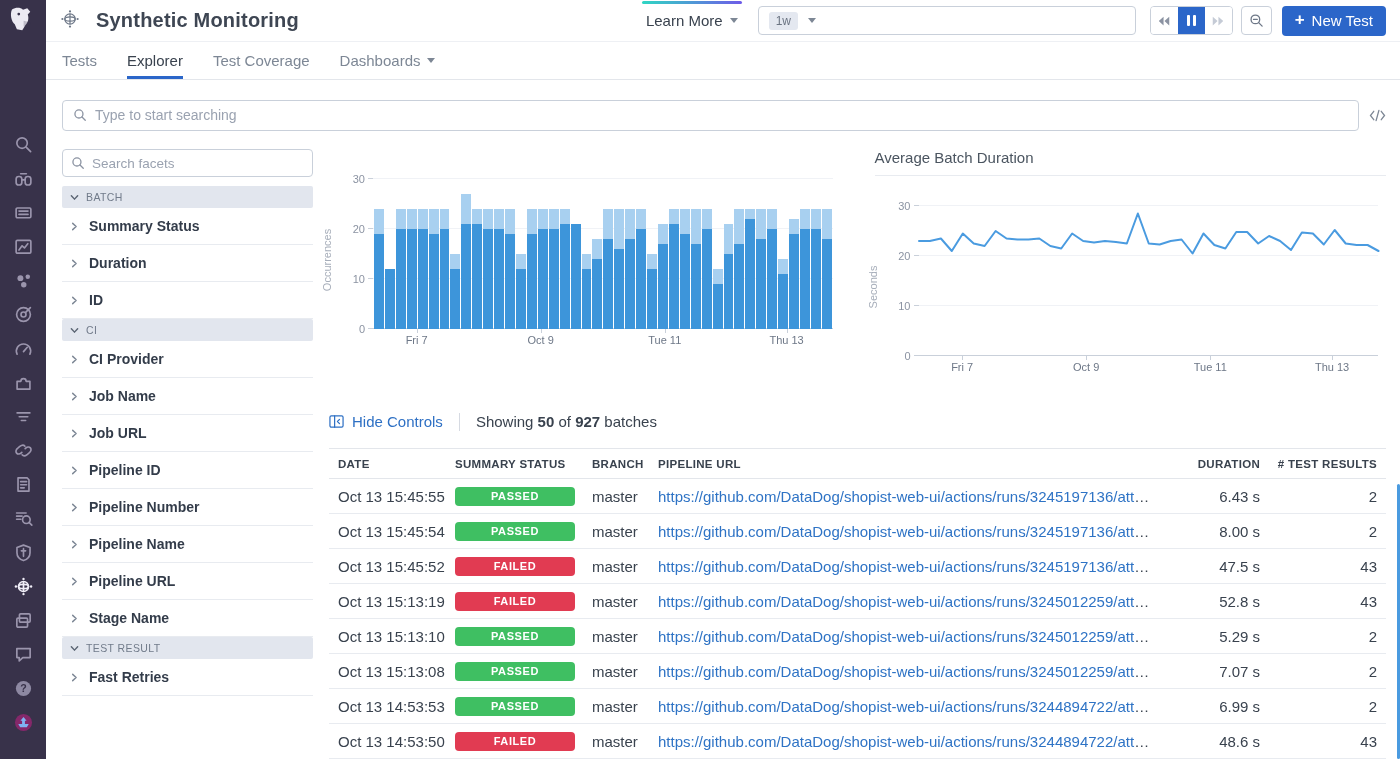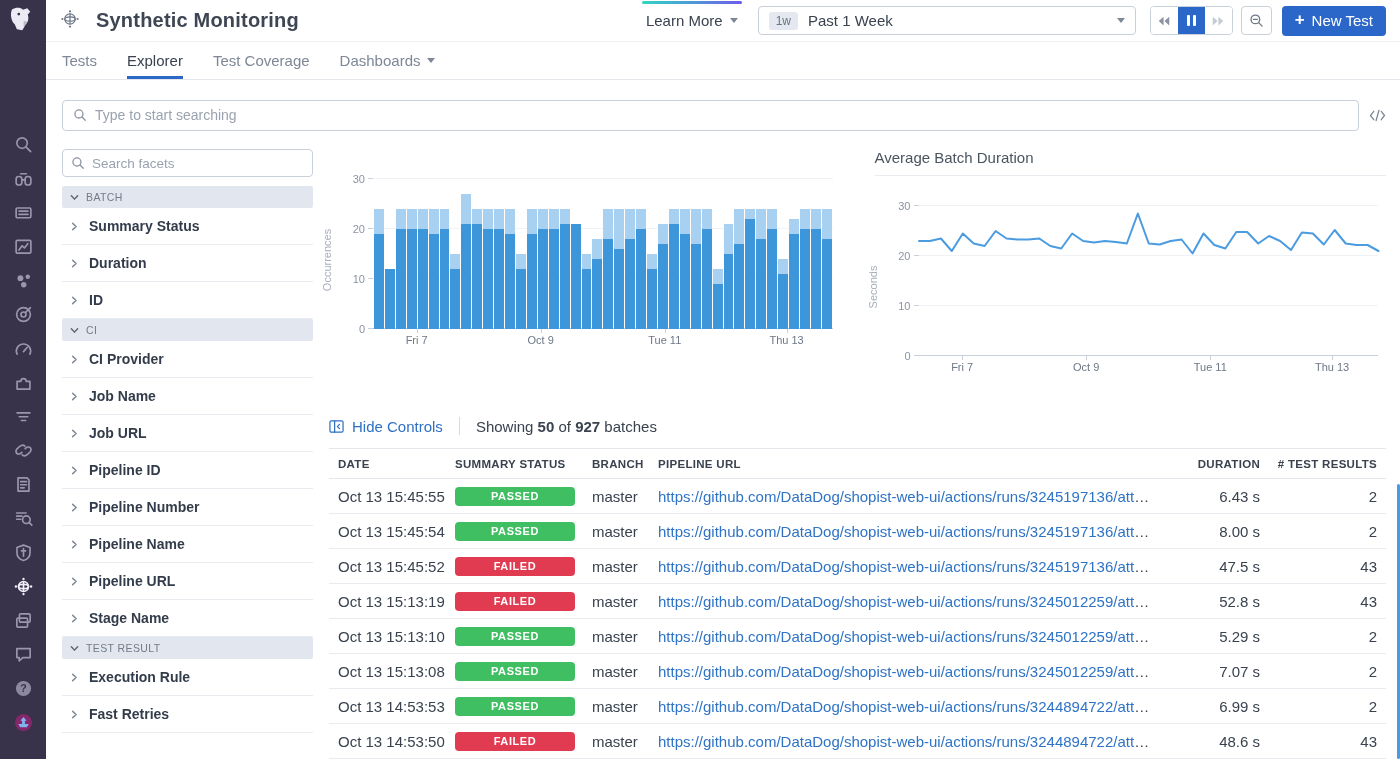--- a/index.html
+++ b/index.html
@@ -103,21 +103,21 @@
   .ylabel { position:absolute; left:-46px; top:50%; transform:translate(-50%,-50%) rotate(-90deg);
     transform-origin:center; font-size:11px; color:#a7aeba; white-space:nowrap; }
   .bars { position:absolute; left:1px; right:1px; top:0; bottom:0; display:flex;
     align-items:flex-end; gap:1px; }
   .bar-col { flex:1; display:flex; flex-direction:column; justify-content:flex-end; }
   .xaxis { position:relative; height:20px; }
   .xtickmark { position:absolute; top:0; width:1px; height:4px; background:#c9d0da; }
   .xtick { position:absolute; top:5px; transform:translateX(-50%); font-size:11px; color:#6d7787; white-space:nowrap; }
   .line-svg { position:absolute; inset:0; width:100%; height:100%; overflow:visible; }
 
-  .controls-row { display:flex; align-items:flex-end; margin-top:37px; flex:0 0 22px; }
+  .controls-row { display:flex; align-items:flex-start; margin-top:37px; flex:0 0 22px; }
   .hide-controls { display:flex; align-items:center; gap:8px; color:#2e70c4; font-size:15px; cursor:pointer; }
   .hide-controls svg { width:15px; height:15px; stroke:#2e70c4; fill:none; stroke-width:1.3; stroke-linecap:round; stroke-linejoin:round; }
   .v-div { width:1px; height:18px; background:#d6dae2; margin:0 16px; }
   .showing { font-size:15px; color:#39424e; }
   .showing b { font-weight:bold; }
 
   
   .batch-table { margin-top:13px; border-top:1px solid #e3e6eb; flex:1; min-height:0; }
   .t-row { display:flex; align-items:center; height:35px; border-bottom:1px solid #e8ebf0; }
   .t-head { height:30px; border-bottom:1px solid #e3e6eb; }
@@ -283,21 +283,20 @@
         </svg>
       </span>
       <h1 class="page-title">Synthetic Monitoring</h1>
       <div class="spacer"></div>
       <div class="learn-more">
         <span>Learn More</span>
         <span class="caret"></span>
       </div>
       <div class="time-picker">
         <span class="time-tag">1w</span>
-        <span class="time-label">Past 1 Week</span>
         <span class="caret"></span>
       </div>
       <div class="playback">
         <div class="pb-btn">
           <svg viewBox="0 0 16 12">
               <path d="M7.5 1L2 6l5.5 5zM14 1L8.5 6l5.5 5z" fill="#8b93a2"></path>
             </svg>
         </div>
         <div class="pb-btn pause">
           <span class="pause-bars">
@@ -441,26 +440,20 @@
               <svg viewBox="0 0 10 10">
                 <path d="M3 1.5L6.8 5 3 8.5"></path>
               </svg>
               <span>Stage Name</span>
             </div>
             <div class="facet-group-header">
               <svg viewBox="0 0 10 10">
                 <path d="M1.5 3L5 6.8 8.5 3"></path>
               </svg>
               <span>TEST RESULT</span>
-            </div>
-            <div class="facet-item">
-              <svg viewBox="0 0 10 10">
-                <path d="M3 1.5L6.8 5 3 8.5"></path>
-              </svg>
-              <span>Execution Rule</span>
             </div>
             <div class="facet-item">
               <svg viewBox="0 0 10 10">
                 <path d="M3 1.5L6.8 5 3 8.5"></path>
               </svg>
               <span>Fast Retries</span>
             </div>
           </div>
       </aside>
 

